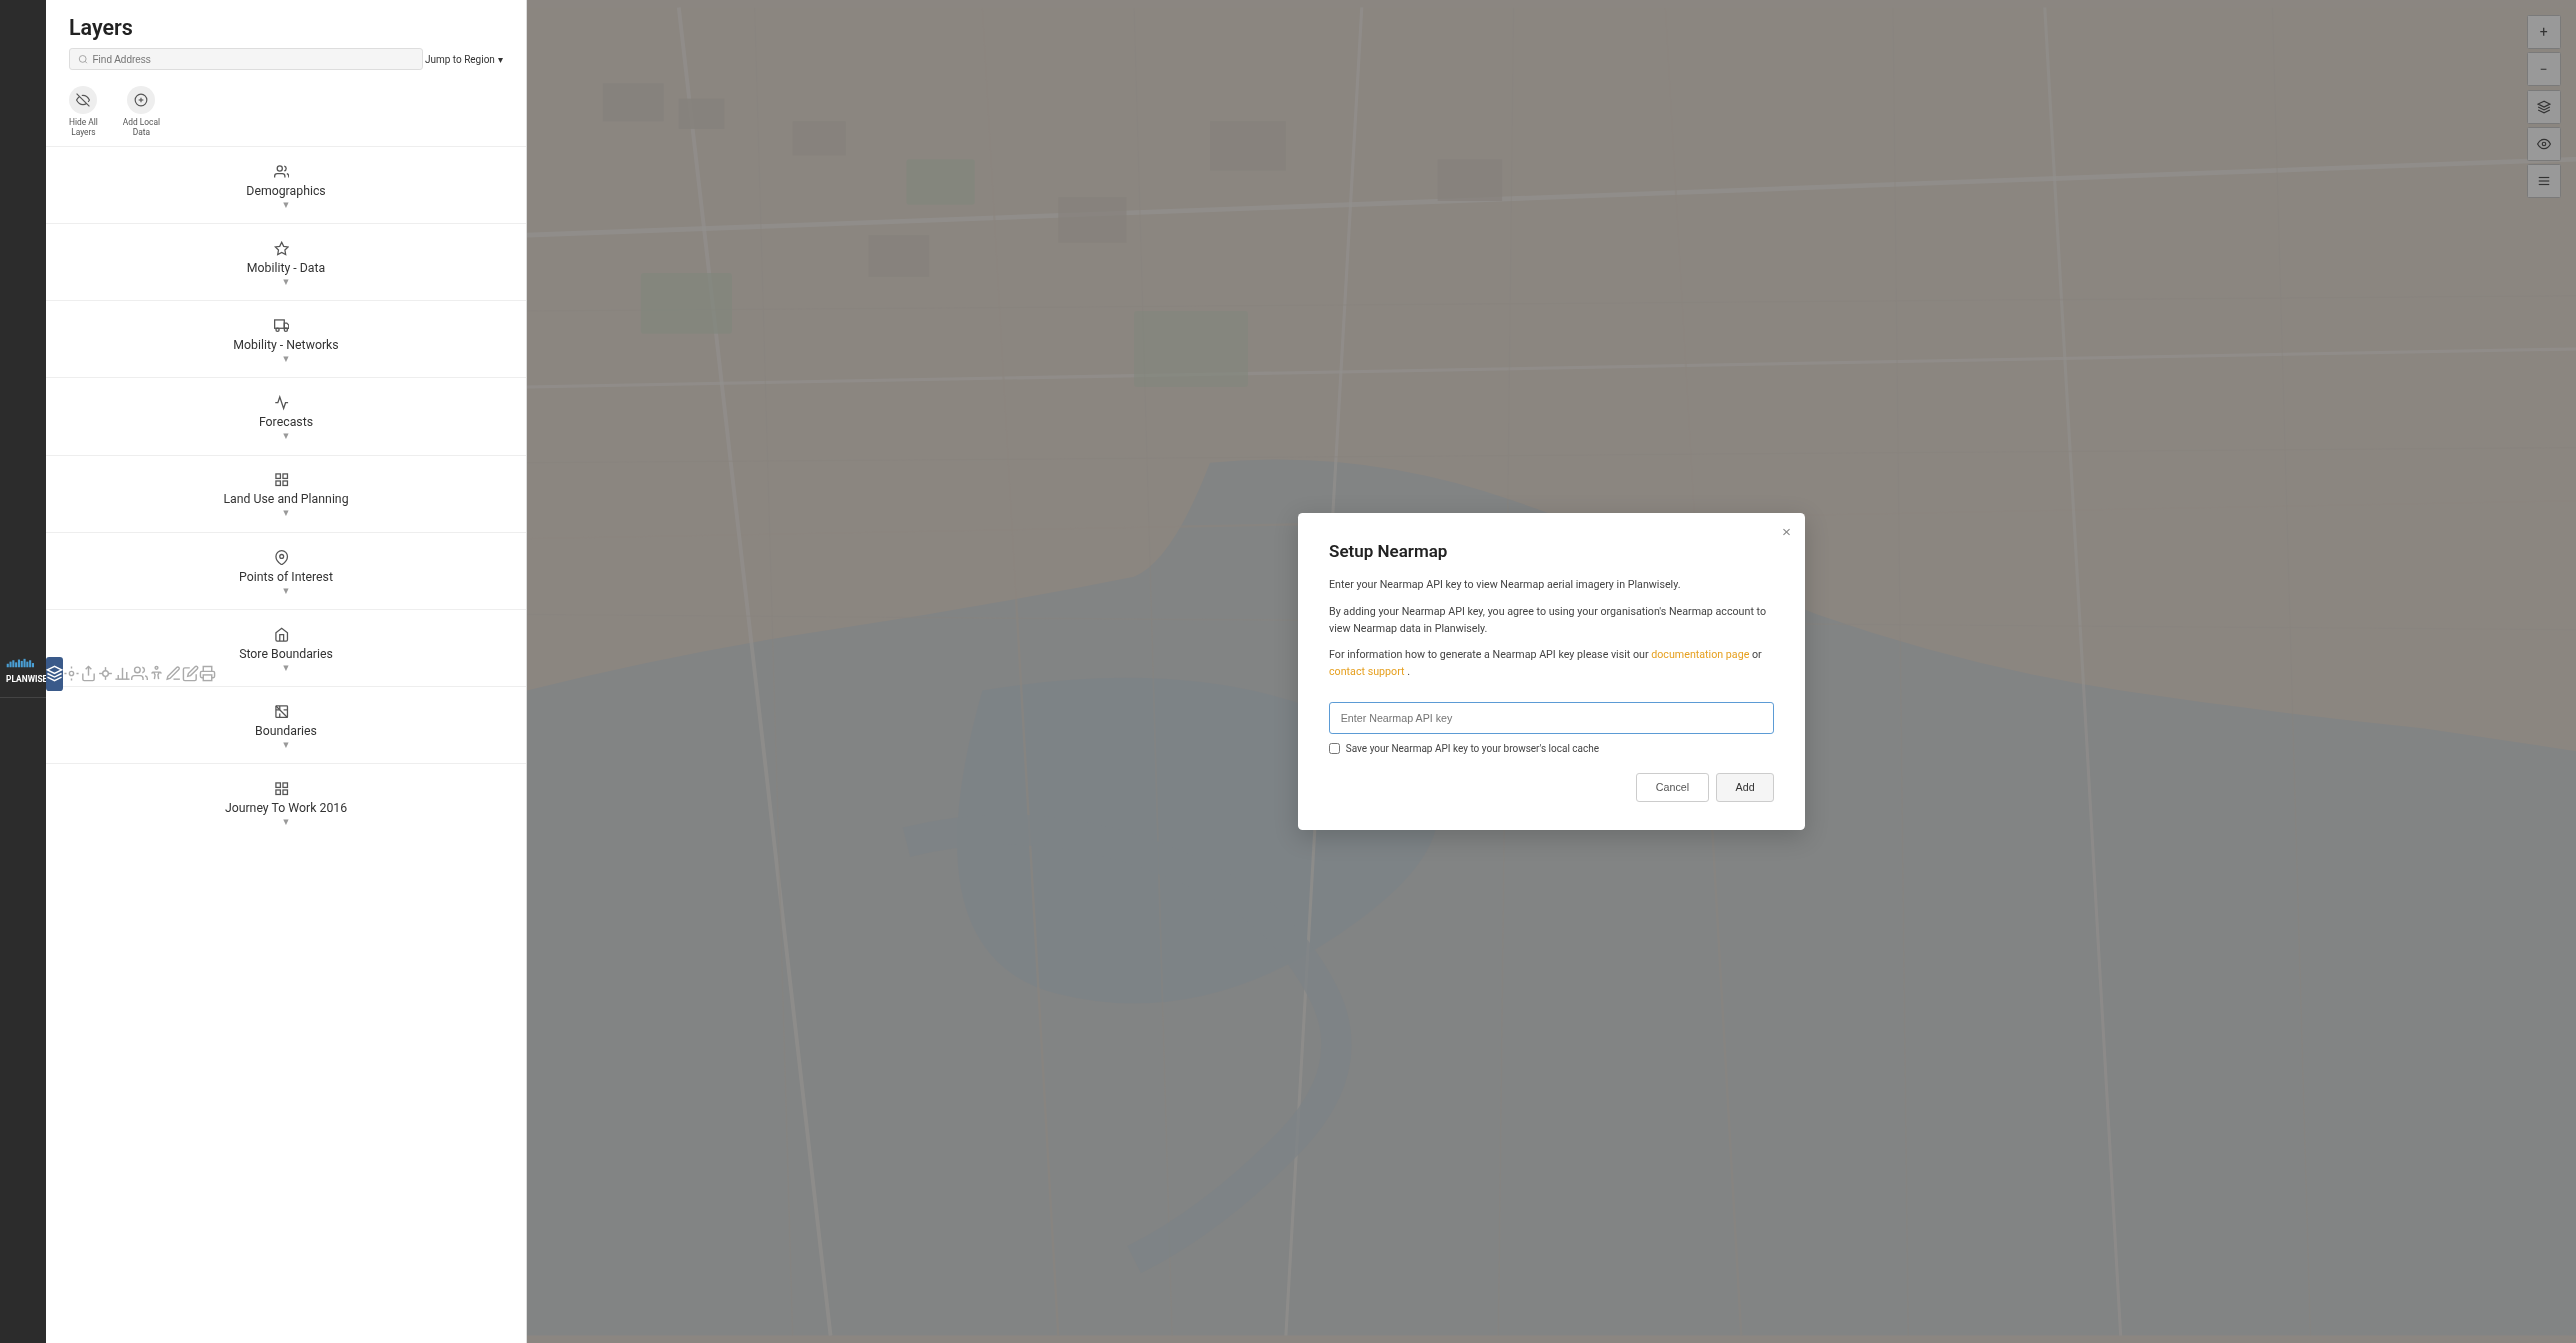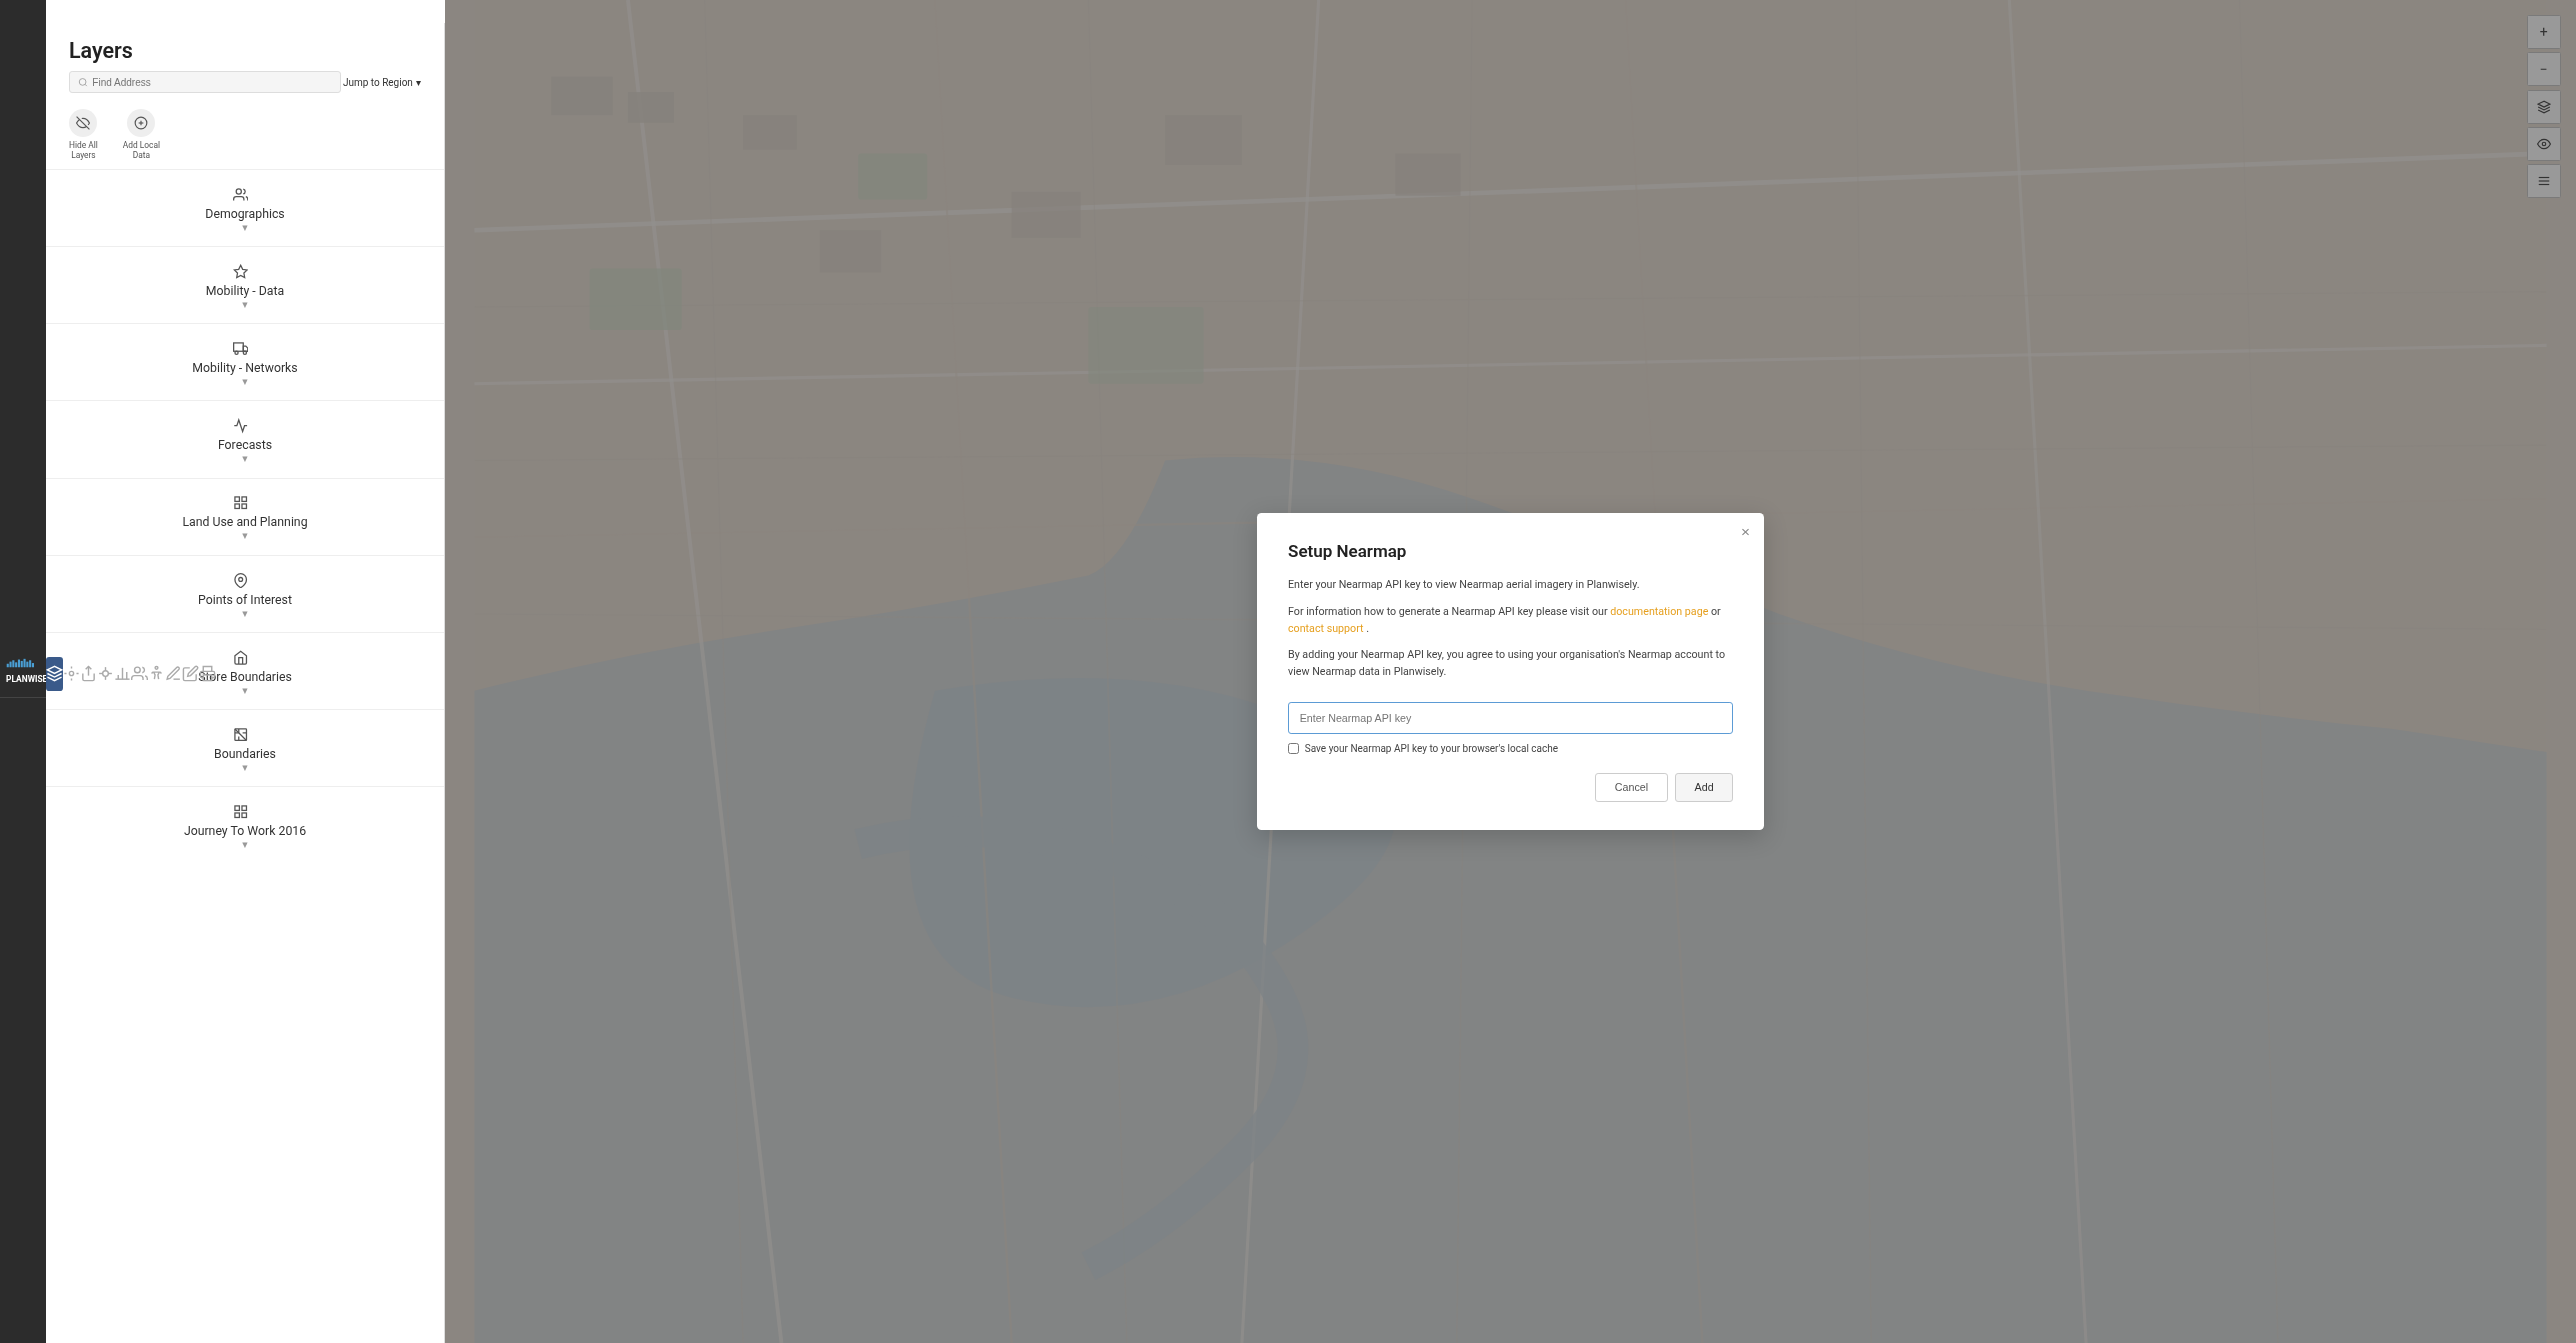--- a/index.html
+++ b/index.html
@@ -45,28 +45,27 @@
       color: #aaa;
       font-size: 14px;
     }
     .rail-icon.active {
       background: #3a5a8a;
       color: #fff;
     }
 
     
     .layers-panel {
-      width: 399px;
+      width: 481px;
       background: #fff;
       border-right: 0.8px solid #ddd;
       display: flex;
       flex-direction: column;
       overflow-y: auto;
       flex-shrink: 0;
-      margin-top: 23px;
     }
     .layers-header {
       padding: 15.4px 23px 7.7px 23px;
       font-size: 21.5px;
       font-weight: 600;
       color: #222;
     }
     .search-bar {
       display: flex;
       align-items: center;
@@ -611,28 +610,28 @@
         </svg>
       </div>
     </div>
 
     <div class="modal-overlay">
       <div class="modal">
         <div class="modal-title">Setup Nearmap</div>
         <button class="modal-close">×</button>
 
         <p class="modal-text">Enter your Nearmap API key to view Nearmap aerial imagery in Planwisely.</p>
+        <p class="modal-text">By adding your Nearmap API key, you agree to using your organisation's Nearmap account to view Nearmap data in Planwisely.</p>
         <p class="modal-text">
           <span>For information how to generate a Nearmap API key please visit our</span>
           <a class="modal-link">documentation page</a>
           <span> or </span>
           <a class="modal-link">contact support</a>
           <span>.</span>
         </p>
-        <p class="modal-text">By adding your Nearmap API key, you agree to using your organisation's Nearmap account to view Nearmap data in Planwisely.</p>
 
         <input class="modal-input" type="text" placeholder="Enter Nearmap API key" style="">
 
         <div class="modal-checkbox-row">
           <input type="checkbox" id="save-key" style="">
           <label for="save-key">Save your Nearmap API key to your browser's local cache</label>
         </div>
 
         <div class="modal-actions">
           <button class="btn-cancel">Cancel</button>

